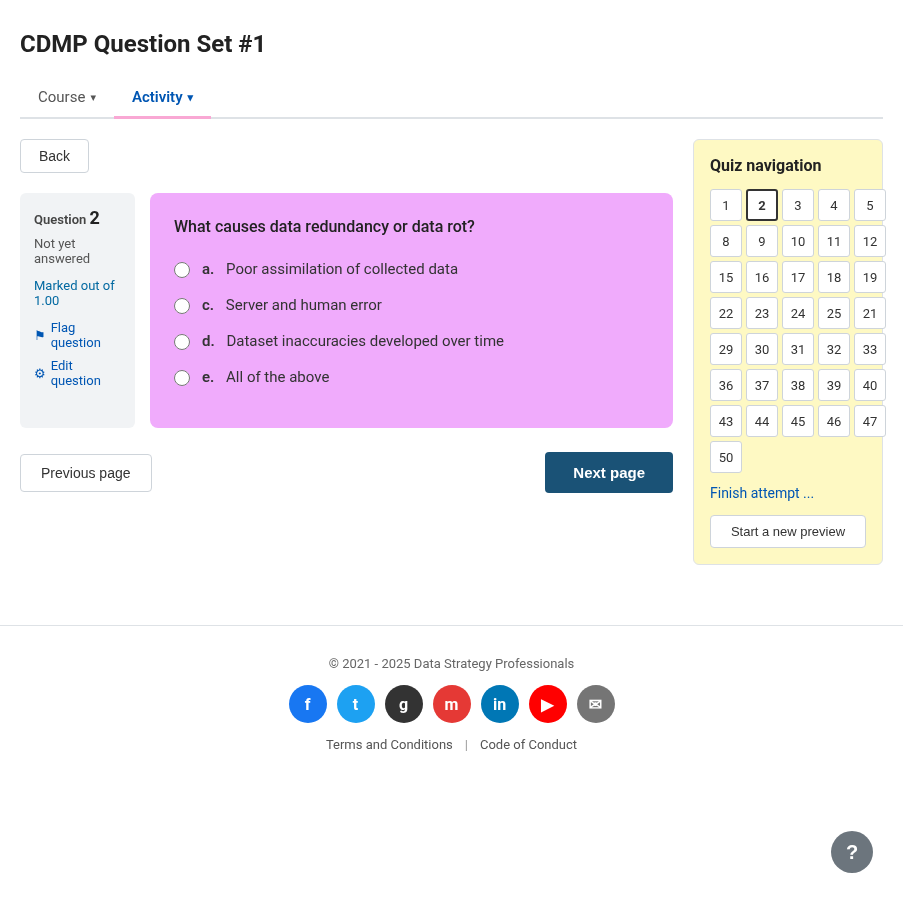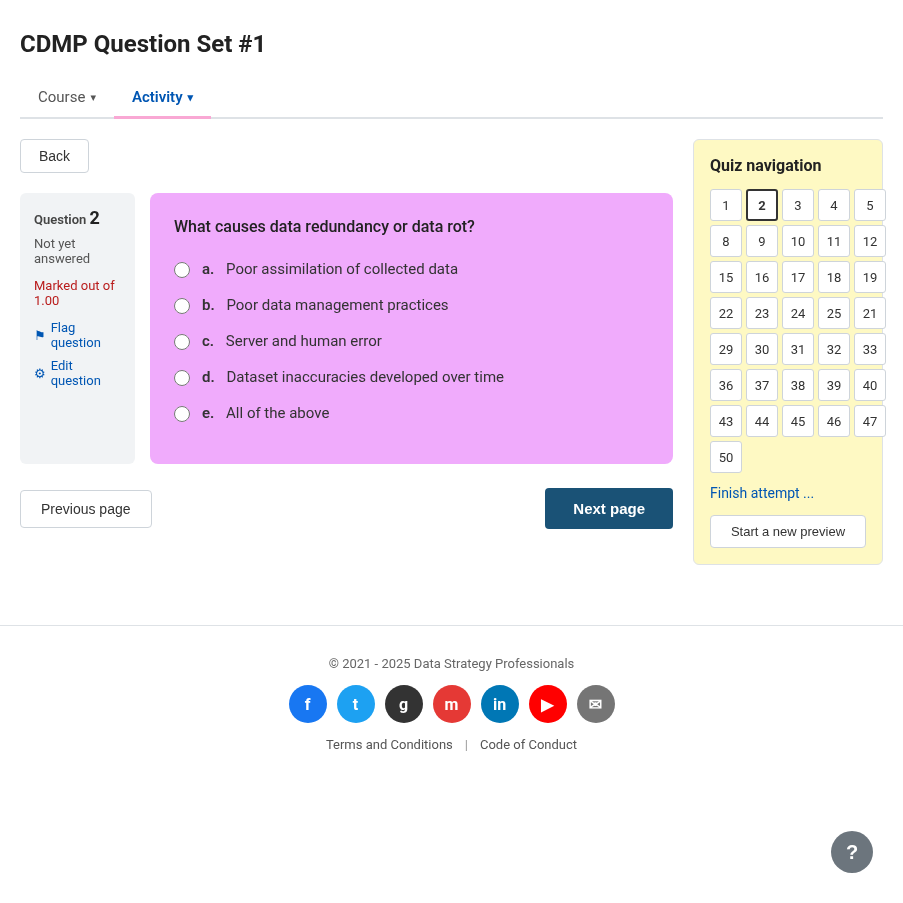--- a/index.html
+++ b/index.html
@@ -20,21 +20,21 @@
     .left-panel { flex: 1; }
 
     .back-btn { background: #fff; border: 1px solid #ced4da; color: #333; padding: 8px 18px; border-radius: 4px; cursor: pointer; font-size: 14px; margin-bottom: 20px; }
 
     .question-layout { display: flex; gap: 15px; }
 
     .question-info-box { background: #f1f3f5; border-radius: 6px; padding: 14px; width: 115px; flex-shrink: 0; font-size: 13px; }
     .question-label { font-weight: 600; color: #444; margin-bottom: 6px; }
     .question-num { font-size: 18px; font-weight: 700; color: #222; display: inline; }
     .not-answered { color: #555; margin-top: 8px; margin-bottom: 8px; }
-    .marked-out { color: #b91c1c; margin-top: 12px; margin-bottom: 12px; }
+    .marked-out { color: #0369a1; margin-top: 12px; margin-bottom: 12px; }
     .flag-link { color: #0056b3; display: flex; align-items: center; gap: 5px; cursor: pointer; text-decoration: none; margin-bottom: 8px; }
     .edit-link { color: #0056b3; display: flex; align-items: center; gap: 5px; cursor: pointer; text-decoration: none; }
 
     .question-main { flex: 1; background: #f0abfc; border-radius: 8px; padding: 24px; }
     .question-text { font-size: 16px; font-weight: 500; color: #222; margin-bottom: 24px; }
 
     .option { display: flex; align-items: flex-start; gap: 12px; margin-bottom: 18px; cursor: pointer; }
     .option input[type=radio] { margin-top: 2px; width: 16px; height: 16px; flex-shrink: 0; cursor: pointer; }
     .option-label { font-size: 15px; color: #333; }
     .option-key { font-weight: 600; margin-right: 8px; }
@@ -119,27 +119,20 @@
         </div>
 
         <div class="question-main">
           <div class="question-text">What causes data redundancy or data rot?</div>
 
           <label class="option">
             <input type="radio" name="answer" style="">
             <span class="option-label">
               <span class="option-key">a.</span>
               <span>Poor assimilation of collected data</span>
-            </span>
-          </label>
-          <label class="option">
-            <input type="radio" name="answer" style="">
-            <span class="option-label">
-              <span class="option-key">b.</span>
-              <span>Poor data management practices</span>
             </span>
           </label>
           <label class="option">
             <input type="radio" name="answer" style="">
             <span class="option-label">
               <span class="option-key">c.</span>
               <span>Server and human error</span>
             </span>
           </label>
           <label class="option">

